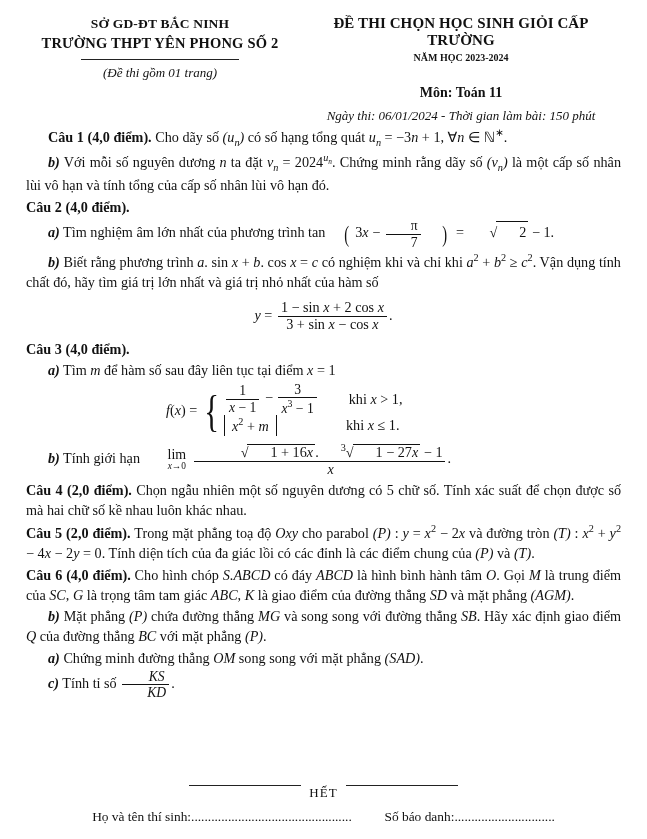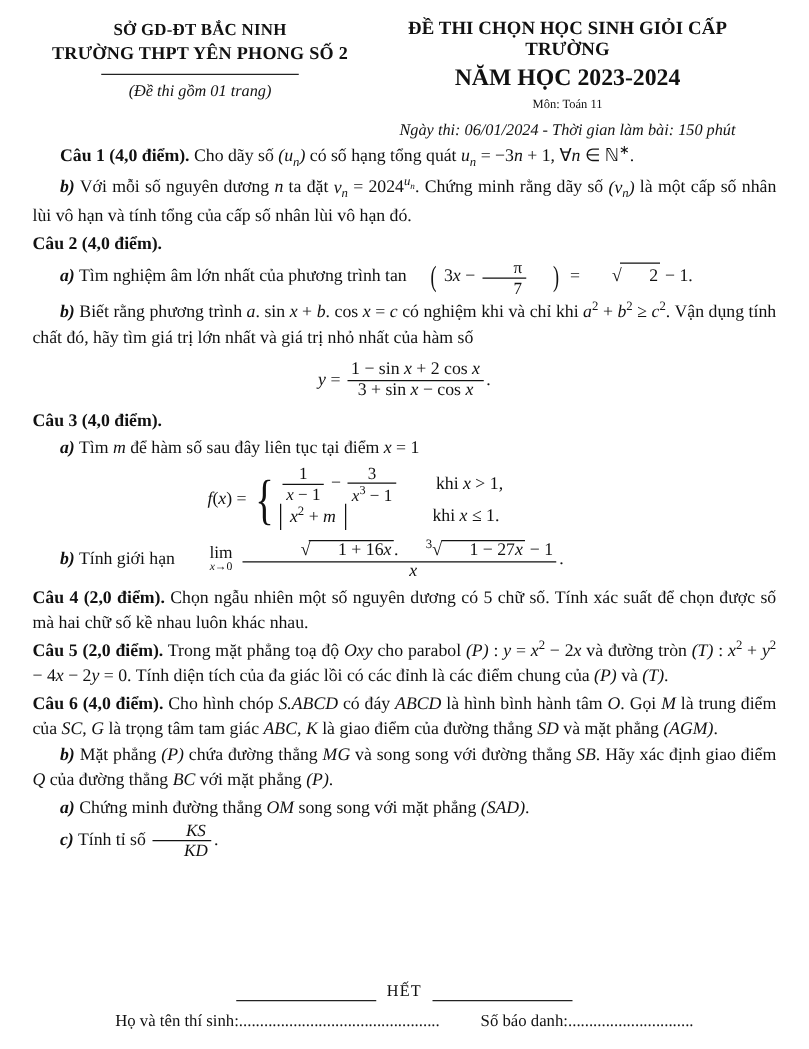--- a/index.html
+++ b/index.html
@@ -21,20 +21,21 @@
     box-sizing: border-box;
     padding: 14px 26px 10px 26px;
     position: relative;
   }
 
   
   .header {
     display: flex;
     flex-direction: row;
     align-items: flex-start;
+    justify-content: space-between;
   }
   .hdr-left {
     width: 268px;
     text-align: center;
     padding-top: 2px;
   }
   .hdr-right {
     width: 320px;
     text-align: center;
     padding-top: 1px;
@@ -59,28 +60,28 @@
   .hdr-note {
     font-size: 13px;
     font-style: italic;
   }
   .hdr-title1 {
     font-size: 15px;
     font-weight: bold;
     letter-spacing: 0.1px;
   }
   .hdr-title2 {
-    font-size: 19px;
+    font-size: 10px;
     font-weight: bold;
     margin-top: 3px;
   }
   .hdr-subject {
-    font-size: 10px;
-    font-weight: normal;
-    margin-top: 4px;
+    font-size: 14px;
+    font-weight: bold;
+    margin-top: 22px;
   }
   .hdr-meta {
     font-size: 13px;
     font-style: italic;
     margin-top: 7px;
   }
 
   
   .body {
     font-size: 14.2px;
@@ -183,21 +184,21 @@
 
   
   .footer {
     position: absolute;
     left: 26px;
     right: 26px;
     bottom: 14px;
   }
   .het-row {
     display: flex;
-    align-items: flex-end;
+    align-items: flex-start;
     justify-content: center;
     margin-bottom: 8px;
   }
   .het-rule {
     width: 112px;
     height: 1px;
     background: #222;
   }
   .het-text {
     font-size: 13px;

